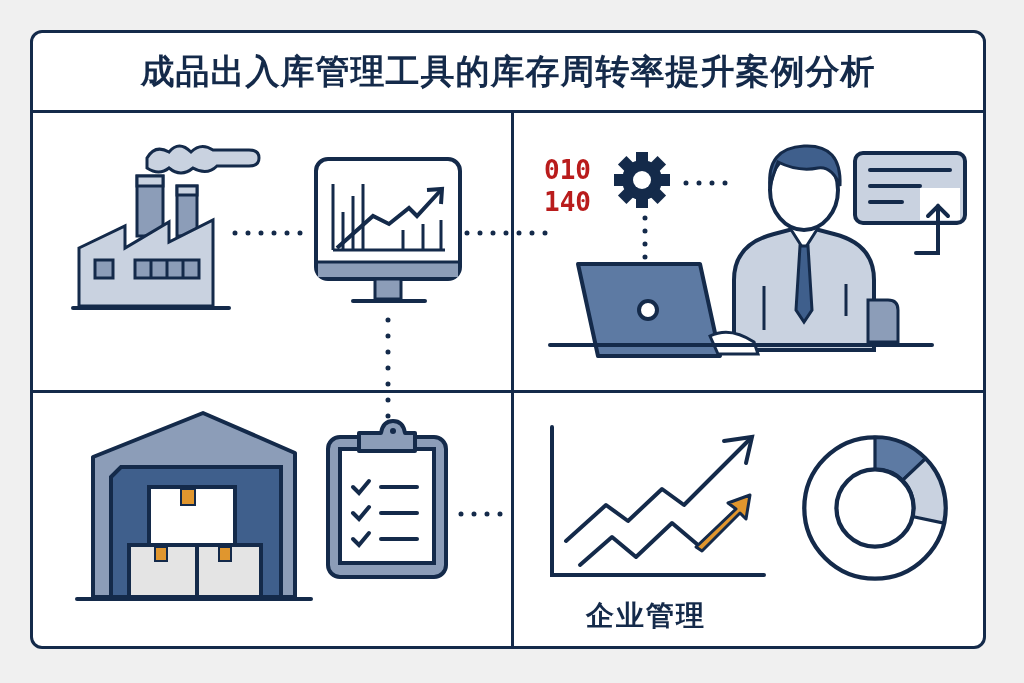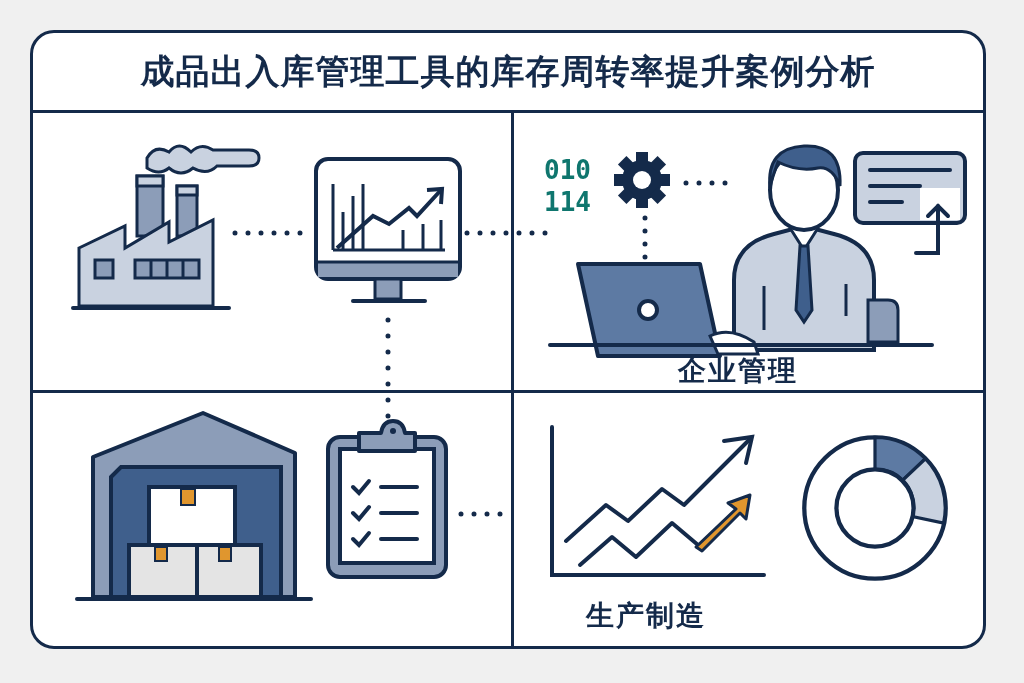--- a/index.html
+++ b/index.html
@@ -3,21 +3,21 @@
 <meta charset="utf-8">
 <style>
   html, body { margin: 0; padding: 0; }
   body {
     width: 1024px; height: 683px; background: #f0f0f0;
     font-family: "DejaVu Sans", "Liberation Sans", sans-serif;
     position: relative; overflow: hidden;
   }
   .frame {
     position: absolute; left: 30px; top: 30px; width: 956px; height: 619px;
-    border: 3px solid #142a4a; border-radius: 24px; background: #ffffff;
+    border: 3px solid #142a4a; border-radius: 12px; background: #ffffff;
     box-sizing: border-box; overflow: hidden;
   }
   .title-bar {
     position: absolute; left: 0; top: 0; width: 100%; height: 80px;
     border-bottom: 3px solid #142a4a; box-sizing: border-box;
     display: flex; align-items: center; justify-content: center;
   }
   .title-text {
     font-size: 34px; font-weight: bold; color: #142a4a; letter-spacing: 1px;
   }
@@ -82,23 +82,23 @@
     <svg width="90" height="10" style="left:432px;top:112px;">
       <line x1="2" y1="5" x2="86" y2="5" stroke="#142a4a" stroke-width="5" stroke-linecap="round" stroke-dasharray="0 13"></line>
     </svg>
 
     <svg width="10" height="130" style="left:350px;top:202px;">
       <line x1="5" y1="2" x2="5" y2="126" stroke="#142a4a" stroke-width="5" stroke-linecap="round" stroke-dasharray="0 16"></line>
     </svg>
   </div>
 
   <div class="panel" style="left:481px;top:83px;width:475px;height:274px;">
-    <div style="position:absolute;left:30px;top:38px;font-family:'DejaVu Sans Mono',monospace;font-weight:bold;font-size:26px;line-height:32px;color:#0f766e;">
+    <div style="position:absolute;left:30px;top:38px;font-family:'DejaVu Sans Mono',monospace;font-weight:bold;font-size:26px;line-height:32px;color:#b91c1c;">
       <div>010</div>
-      <div>114</div>
+      <div>140</div>
     </div>
     <svg width="60" height="60" viewBox="-30 -30 60 60" style="left:98px;top:34px;">
       <g fill="#142a4a">
         <circle r="20"></circle>
         <rect x="-6" y="-28" width="12" height="12"></rect>
         <rect x="-6" y="16" width="12" height="12"></rect>
         <rect x="-28" y="-6" width="12" height="12"></rect>
         <rect x="16" y="-6" width="12" height="12"></rect>
         <rect x="-6" y="-28" width="12" height="12" transform="rotate(45)"></rect>
         <rect x="-6" y="16" width="12" height="12" transform="rotate(45)"></rect>
@@ -136,21 +136,20 @@
     </svg>
     <svg width="120" height="110" style="left:338px;top:34px;">
       <rect x="3" y="3" width="110" height="70" rx="8" fill="#c9d2e0" stroke="#142a4a" stroke-width="4"></rect>
       <line x1="18" y1="20" x2="98" y2="20" stroke="#142a4a" stroke-width="4" stroke-linecap="round"></line>
       <line x1="18" y1="36" x2="68" y2="36" stroke="#142a4a" stroke-width="4" stroke-linecap="round"></line>
       <line x1="18" y1="52" x2="50" y2="52" stroke="#142a4a" stroke-width="4" stroke-linecap="round"></line>
       <rect x="68" y="38" width="40" height="32" fill="#ffffff"></rect>
       <polyline points="64,103 86,103 86,56" fill="none" stroke="#142a4a" stroke-width="4" stroke-linecap="round"></polyline>
       <polyline points="76,66 86,56 96,66" fill="none" stroke="#142a4a" stroke-width="4" stroke-linecap="round"></polyline>
     </svg>
-    <span class="label" style="left:164px;top:236px;">企业管理</span>
   </div>
 
   <div class="panel" style="left:0;top:360px;width:478px;height:259px;">
     <svg width="240" height="200" style="left:40px;top:14px;">
       <path d="M20 50 L130 6 L222 46 V190 H20 Z" fill="#8c9db8" stroke="#142a4a" stroke-width="4" stroke-linejoin="round"></path>
       <path d="M38 70 L48 60 H208 V190 H38 Z" fill="#3f5f8c" stroke="#142a4a" stroke-width="4"></path>
       <rect x="76" y="80" width="86" height="58" fill="#ffffff" stroke="#142a4a" stroke-width="4"></rect>
       <rect x="108" y="82" width="14" height="16" fill="#e0962e" stroke="#142a4a" stroke-width="2"></rect>
       <rect x="56" y="138" width="68" height="52" fill="#e4e4e4" stroke="#142a4a" stroke-width="4"></rect>
       <rect x="124" y="138" width="64" height="52" fill="#e4e4e4" stroke="#142a4a" stroke-width="4"></rect>
@@ -182,15 +181,15 @@
       <polyline points="176,18 204,14 198,40" fill="none" stroke="#142a4a" stroke-width="4" stroke-linecap="round"></polyline>
       <polyline points="32,142 64,114 88,134 124,100 150,122" fill="none" stroke="#142a4a" stroke-width="4" stroke-linecap="round" stroke-linejoin="round"></polyline>
       <path d="M148 124 L188 86 L180 80 L202 72 L198 96 L192 90 L154 128 Z" fill="#e0962e" stroke="#142a4a" stroke-width="3" stroke-linejoin="round"></path>
     </svg>
     <svg width="150" height="150" viewBox="-70 -70 140 140" style="left:286px;top:40px;">
       <circle r="66" fill="#ffffff" stroke="#142a4a" stroke-width="4"></circle>
       <path d="M0 -66 A66 66 0 0 1 47 -46 L26 -26 A36 36 0 0 0 0 -36 Z" fill="#5d7aa3" stroke="#142a4a" stroke-width="3"></path>
       <path d="M47 -46 A66 66 0 0 1 64 14 L35 8 A36 36 0 0 0 26 -26 Z" fill="#c9d2e0" stroke="#142a4a" stroke-width="3"></path>
       <circle r="36" fill="#ffffff" stroke="#142a4a" stroke-width="4"></circle>
     </svg>
-    <span class="label" style="left:72px;top:204px;">生产制造</span>
+    <span class="label" style="left:72px;top:204px;">企业管理</span>
   </div>
 </div>
 
 </body></html>

